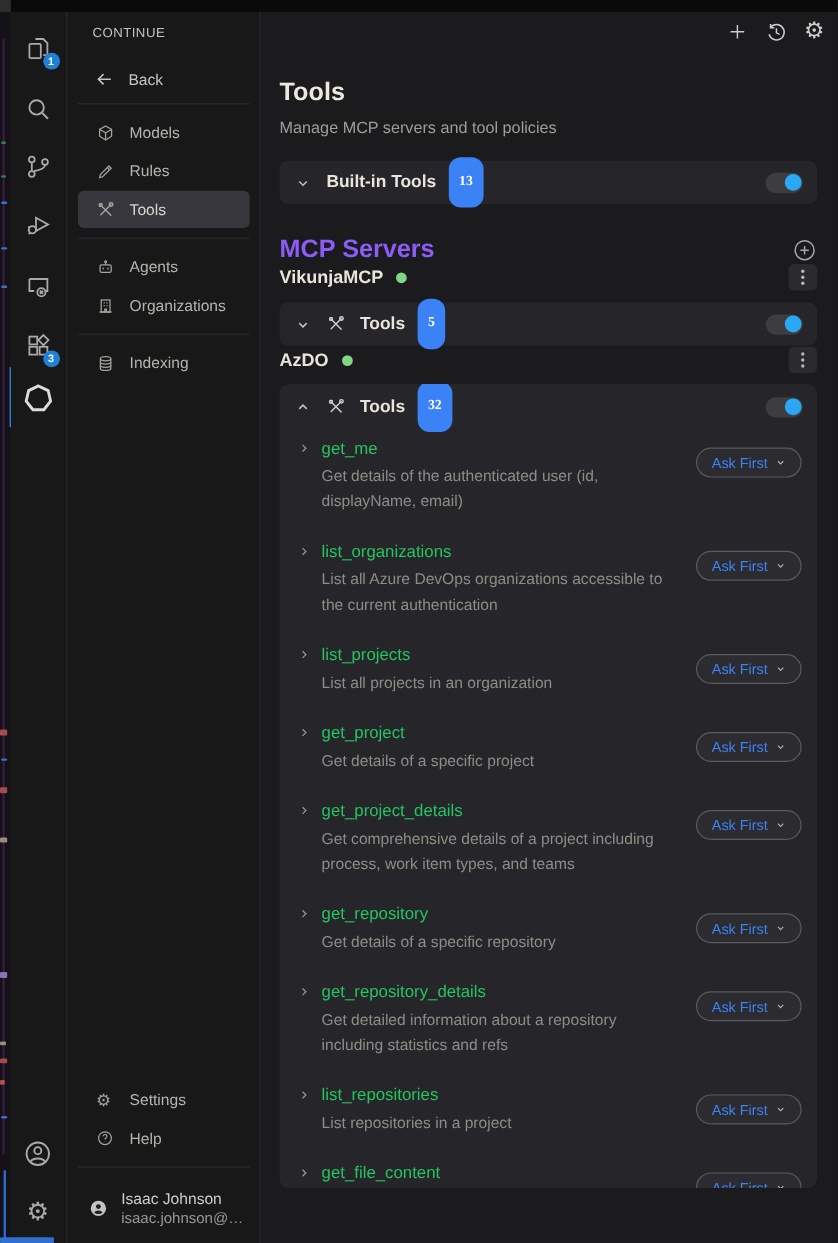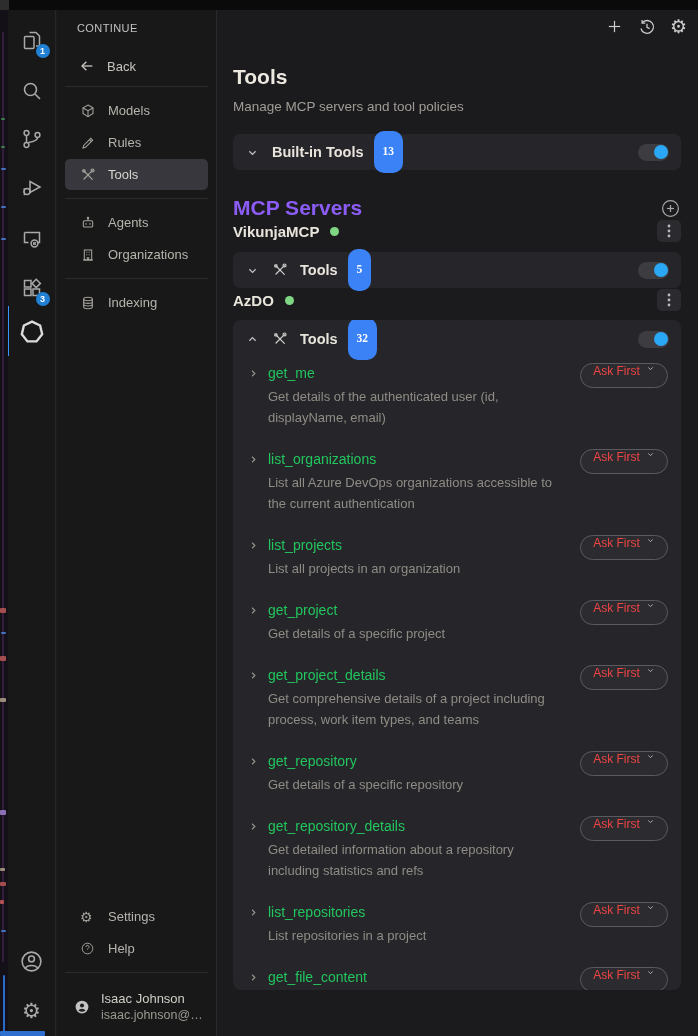--- a/index.html
+++ b/index.html
@@ -73,22 +73,22 @@
   .expanded-card { background:#26262a; border-radius:8px; margin-top:8px; height:670px; overflow:hidden; }
   .expanded-head { display:flex; align-items:center; height:38px; padding:0 12px; }
 
   .tool-list { padding:3px 13px 0 15px; }
   .tool-row { display:flex; align-items:flex-start; margin-bottom:19px; }
   .tool-left { flex:1; min-width:0; }
   .tool-name-row { display:flex; align-items:center; gap:9px; height:24px; }
   .tool-chev { color:#98948e; display:flex; width:11px; }
   .tool-name { font-size:14px; color:#22c55e; }
   .tool-desc { margin-left:20px; margin-top:1px; font-size:13px; line-height:21px; color:#8f8c85; max-width:300px; }
-  .ask-btn { flex:none; width:88px; height:25px; margin-top:2px; border:1px solid #5a5a5f; border-radius:13px; background:#2c2c30;
-    color:#ef4444; font-size:12px; display:flex; justify-content:center; gap:6px; }
+  .ask-btn { flex:none; width:88px; height:25px; margin-top:12px; border:1px solid #5a5a5f; border-radius:13px; background:#2c2c30;
+    color:#3b82f6; font-size:12px; display:flex; align-items:center; justify-content:center; gap:6px; }
   .ask-btn .achev { color:#b0b0b0; display:flex; }
 </style>
 </head>
 <body>
 
 <div class="top-bar"></div>
 <div class="top-bar-corner"></div>
 
 <div class="left-strip">
   <div class="vline"></div>

